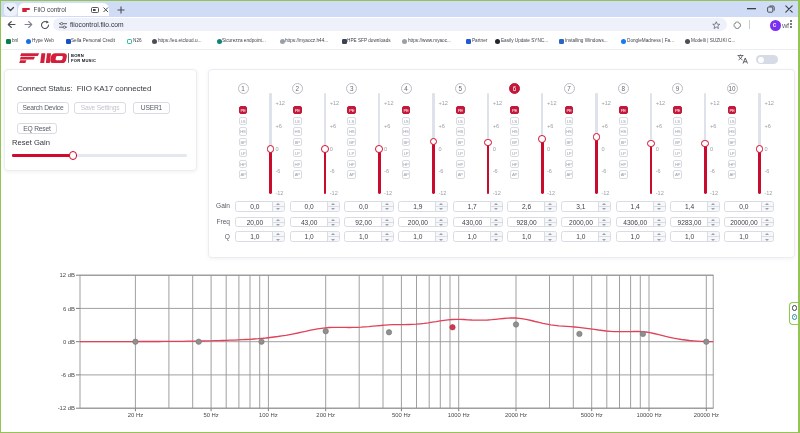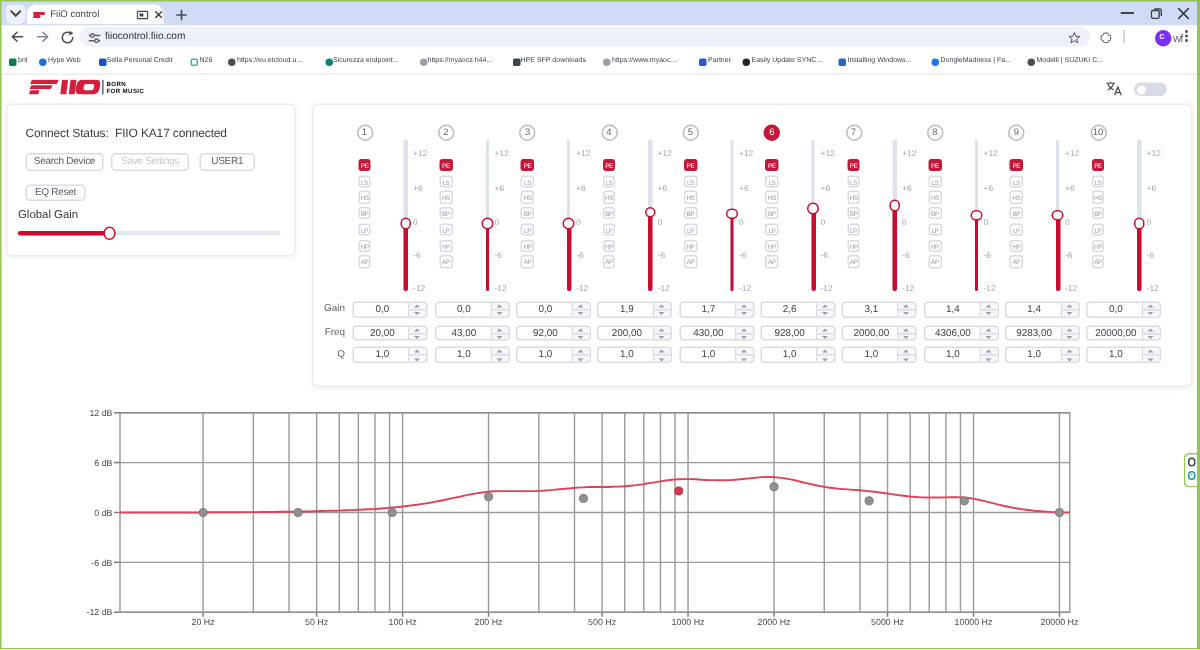--- a/index.html
+++ b/index.html
@@ -143,21 +143,21 @@
 </svg>
 <div class="abs" style="left:756px;top:55.3px;width:22px;height:9.2px;background:#d6dbe6;border-radius:4.6px"></div>
 <div class="abs" style="left:757.6px;top:56.8px;width:6.2px;height:6.2px;background:#fdfdfe;border-radius:50%"></div>
 
 <div class="card" style="left:4px;top:69px;width:193px;height:101.5px"></div>
 <div class="abs" style="left:17px;top:83.5px;font-size:8px;color:#383c42;letter-spacing:-0.1px;white-space:nowrap">Connect Status:&nbsp; FIIO KA17 connected</div>
 <div class="btn" style="left:17px;top:102px;width:52px">Search Device</div>
 <div class="btn" style="left:74px;top:102px;width:52px;color:#c3c7cf">Save Settings</div>
 <div class="btn" style="left:133px;top:102px;width:37px">USER1</div>
 <div class="btn" style="left:17px;top:122.5px;width:40px">EQ Reset</div>
-<div class="abs" style="left:12px;top:138px;font-size:7.6px;color:#33373e">Global Gain</div>
+<div class="abs" style="left:12px;top:138px;font-size:7.6px;color:#33373e">Reset Gain</div>
 <div class="abs" style="left:12px;top:154.2px;width:175px;height:2.6px;background:#e3e7ee;border-radius:1.3px"></div>
 <div class="abs" style="left:12px;top:154.2px;width:61px;height:2.6px;background:#cf0a2c;border-radius:1.3px"></div>
 <div class="abs" style="left:68.5px;top:151px;width:8.5px;height:8.5px;background:#fff;border:1.7px solid #cf0a2c;border-radius:50%"></div>
 
 <div class="card" style="left:207.5px;top:69px;width:587px;height:188.5px"></div>
 <div class="abs nc" style="left:237.5px;top:83px">1</div>
 <div class="abs fb fbr" style="left:238.6px;top:105.9px">PE</div>
 <div class="abs fb" style="left:238.6px;top:116.6px">LS</div>
 <div class="abs fb" style="left:238.6px;top:127.3px">HS</div>
 <div class="abs fb" style="left:238.6px;top:138.1px">BP</div>

